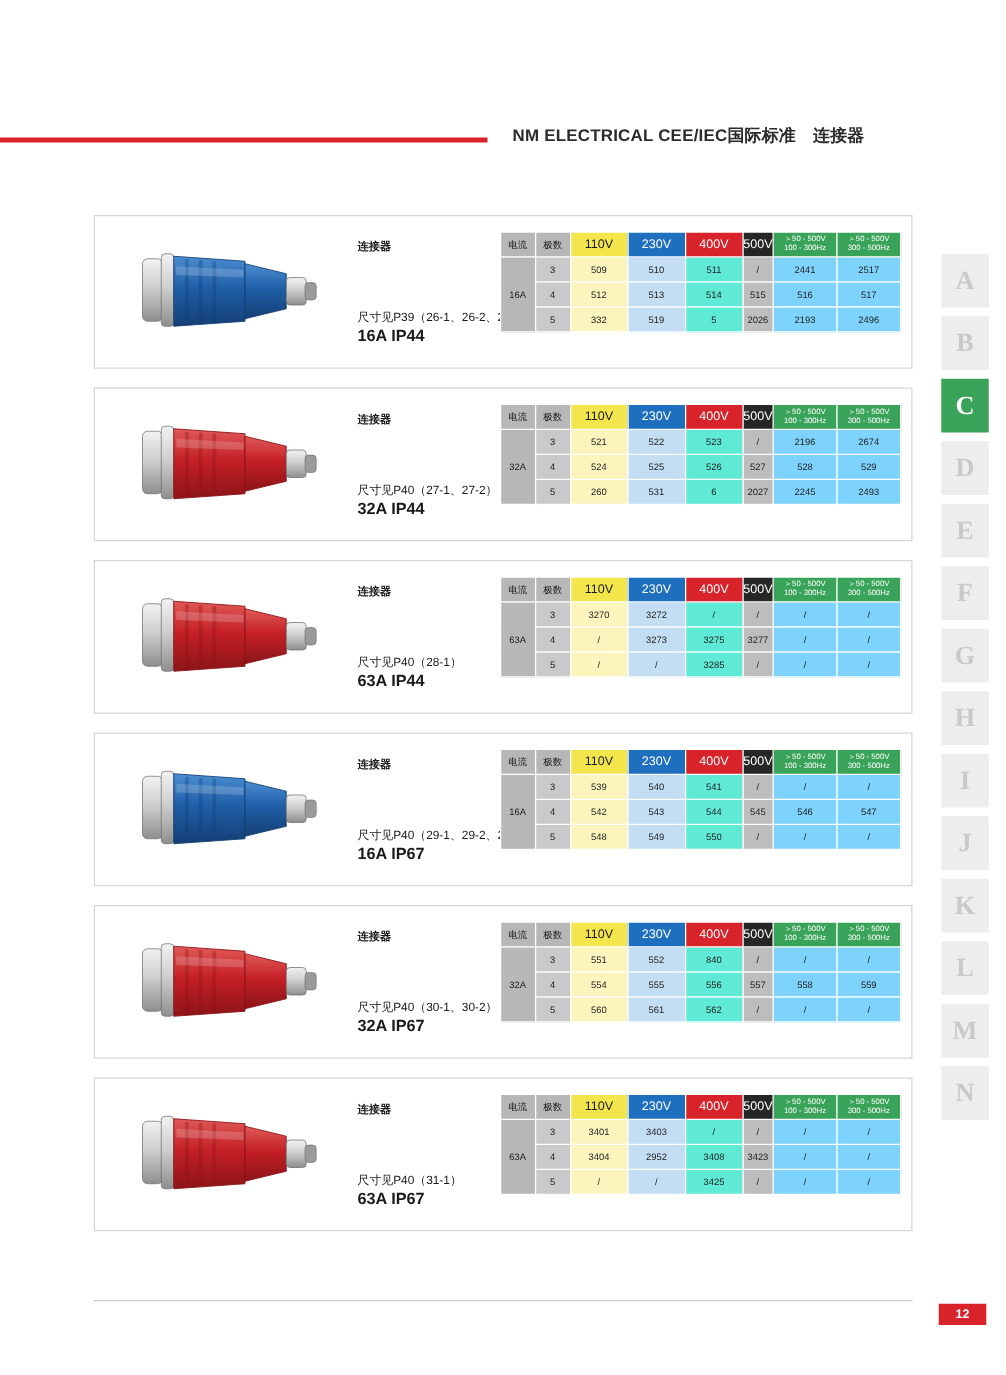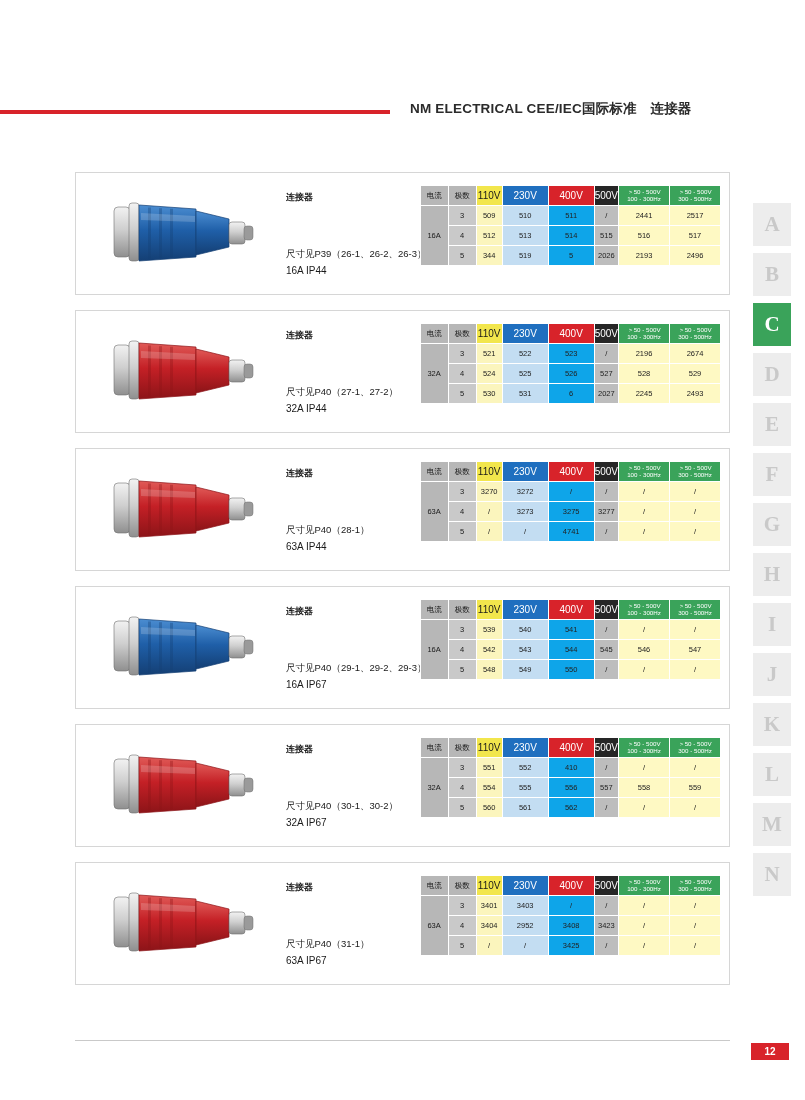--- a/index.html
+++ b/index.html
@@ -84,55 +84,55 @@
   }
   .prod-dim {
     position: absolute;
     left: 210px; bottom: 33px;
     font-size: 9.5px;
     color: #1a1a1a;
   }
   .prod-rating {
     position: absolute;
     left: 210px; bottom: 18px;
-    font-size: 10px;
+    font-size: 13px;
     color: #1a1a1a;
-    font-weight: normal;
+    font-weight: bold;
   }
 
   
   table.spec {
     position: absolute;
     right: 8px; top: 12px;
     border-collapse: collapse;
     font-size: 7.5px;
     color: #222;
   }
   table.spec td, table.spec th {
     border: 1px solid #ffffff;
     text-align: center;
     vertical-align: middle;
     padding: 0;
     height: 20px;
     font-weight: normal;
   }
   .h-grey  { background: #b7b7b7; color: #1a1a1a; font-weight: bold; width: 28px; font-size: 7.5px;}
-  .h-110   { background: #f2e64c; color: #1a1a1a; font-weight: bold; width: 26px; font-size: 10px;}
+  .h-110   { background: #f2e64c; color: #1a1a1a; font-weight: bold; width: 46px; font-size: 10px;}
   .h-230   { background: #1f6fbf; color: #ffffff; font-weight: bold; width: 46px; font-size: 10px;}
   .h-400   { background: #d8232a; color: #ffffff; font-weight: bold; width: 46px; font-size: 10px;}
   .h-500   { background: #262626; color: #ffffff; font-weight: bold; width: 24px; font-size: 10px;}
   .h-green { background: #3aa35a; color: #ffffff; font-weight: bold; width: 51px; font-size: 6.2px; line-height: 1.05; }
 
   .c-cur   { background: #b7b7b7; color: #1a1a1a; font-weight: bold; }
   .c-pole  { background: #c9c9c9; color: #1a1a1a; }
   .c-110   { background: #fbf5bd; }
   .c-230   { background: #c3ddf2; }
-  .c-400   { background: #0ea5e9; }
+  .c-400   { background: #5eead4; }
   .c-500   { background: #bdbdbd; }
-  .c-green { background: #fef9c3; margin-top: 24px; }
+  .c-green { background: #7dd3fc; margin-top: 24px; }
 
   
   .footer-line {
     position: absolute;
     left: 75px; top: 1040px;
     width: 655px; height: 1px;
     background: #c9c9c9;
   }
   .footer-text {
     position: absolute;
@@ -251,21 +251,21 @@
                 <td class="c-pole">4</td>
                 <td class="c-110">512</td>
                 <td class="c-230">513</td>
                 <td class="c-400">514</td>
                 <td class="c-500">515</td>
                 <td class="c-green">516</td>
                 <td class="c-green">517</td>
               </tr>
               <tr>
                 <td class="c-pole">5</td>
-                <td class="c-110">344</td>
+                <td class="c-110">332</td>
                 <td class="c-230">519</td>
                 <td class="c-400">5</td>
                 <td class="c-500">2026</td>
                 <td class="c-green">2193</td>
                 <td class="c-green">2496</td>
               </tr>
             </tbody>
           </table>
         </div>
       </div>
@@ -337,21 +337,21 @@
                 <td class="c-pole">4</td>
                 <td class="c-110">524</td>
                 <td class="c-230">525</td>
                 <td class="c-400">526</td>
                 <td class="c-500">527</td>
                 <td class="c-green">528</td>
                 <td class="c-green">529</td>
               </tr>
               <tr>
                 <td class="c-pole">5</td>
-                <td class="c-110">530</td>
+                <td class="c-110">260</td>
                 <td class="c-230">531</td>
                 <td class="c-400">6</td>
                 <td class="c-500">2027</td>
                 <td class="c-green">2245</td>
                 <td class="c-green">2493</td>
               </tr>
             </tbody>
           </table>
         </div>
       </div>
@@ -425,21 +425,21 @@
                 <td class="c-230">3273</td>
                 <td class="c-400">3275</td>
                 <td class="c-500">3277</td>
                 <td class="c-green">/</td>
                 <td class="c-green">/</td>
               </tr>
               <tr>
                 <td class="c-pole">5</td>
                 <td class="c-110">/</td>
                 <td class="c-230">/</td>
-                <td class="c-400">4741</td>
+                <td class="c-400">3285</td>
                 <td class="c-500">/</td>
                 <td class="c-green">/</td>
                 <td class="c-green">/</td>
               </tr>
             </tbody>
           </table>
         </div>
       </div>
       <div class="card" style="top: 586px; height: 123px;">
         <div class="card-inner">
@@ -579,21 +579,21 @@
                 <td class="h-green">
                   <div>＞50 - 500V</div>
                   <div>300 - 500Hz</div>
                 </td>
               </tr>
               <tr>
                 <td class="c-cur" rowspan="3">32A</td>
                 <td class="c-pole">3</td>
                 <td class="c-110">551</td>
                 <td class="c-230">552</td>
-                <td class="c-400">410</td>
+                <td class="c-400">840</td>
                 <td class="c-500">/</td>
                 <td class="c-green">/</td>
                 <td class="c-green">/</td>
               </tr>
               <tr>
                 <td class="c-pole">4</td>
                 <td class="c-110">554</td>
                 <td class="c-230">555</td>
                 <td class="c-400">556</td>
                 <td class="c-500">557</td>

